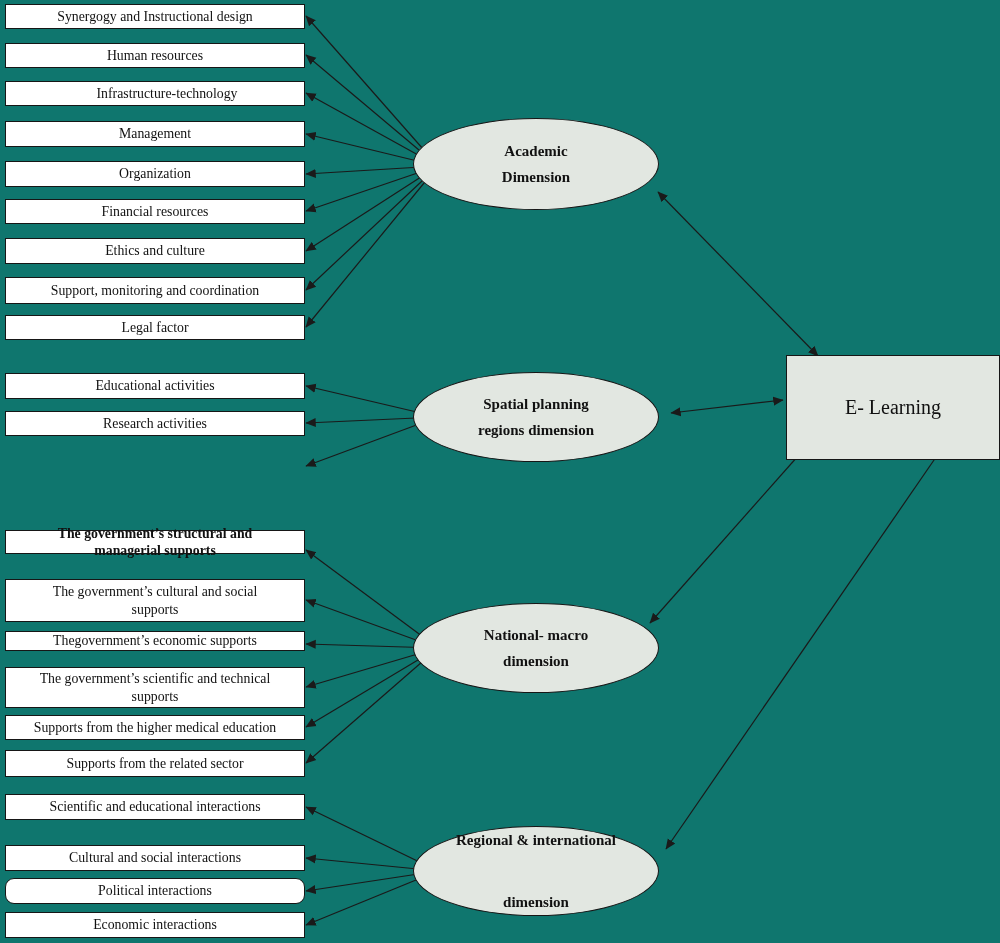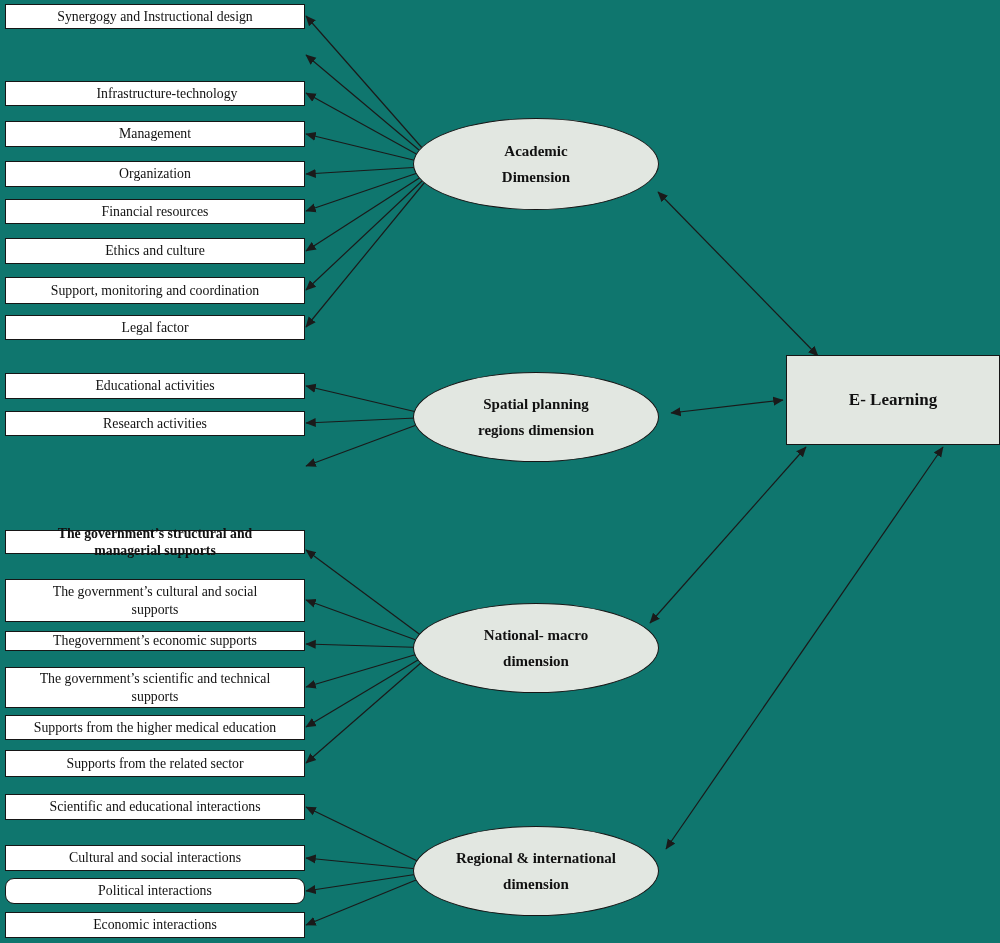--- a/index.html
+++ b/index.html
@@ -59,29 +59,29 @@
     font-size:15px;
     line-height:1.75;
     text-align:center;
     z-index:1;
   }
   .elearning{
     position:absolute;
     left:786px;
     top:355px;
     width:214px;
-    height:90px;
+    height:105px;
     box-sizing:border-box;
     border:1.6px solid #161616;
     background:var(--shape-fill);
     display:flex;
     align-items:center;
     justify-content:center;
-    font-weight:bold;
-    font-size:17px;
+    font-weight:normal;
+    font-size:20px;
     z-index:1;
   }
 </style>
 </head>
 <body>
 
 <div class="canvas">
 
   <svg class="wires" viewBox="0 0 1000 943" xmlns="http://www.w3.org/2000/svg">
     <defs>
@@ -116,20 +116,21 @@
     <line x1="438" y1="871" x2="306" y2="891" marker-end="url(#ah)"></line>
     <line x1="438" y1="871" x2="306" y2="925" marker-end="url(#ah)"></line>
 
     <line x1="658" y1="192" x2="818" y2="356" marker-start="url(#ah)" marker-end="url(#ah)"></line>
     <line x1="671" y1="413" x2="783" y2="400" marker-start="url(#ah)" marker-end="url(#ah)"></line>
     <line x1="650" y1="623" x2="806" y2="447" marker-start="url(#ah)" marker-end="url(#ah)"></line>
     <line x1="666" y1="849" x2="943" y2="447" marker-start="url(#ah)" marker-end="url(#ah)"></line>
   </svg>
 
   <div class="box" style="top:4px;height:25px;">Synergogy and Instructional design</div>
+  <div class="box" style="top:43px;height:25px;">Human resources</div>
   <div class="box" style="top:81px;height:25px;padding-left:28px;">Infrastructure-technology</div>
   <div class="box" style="top:121px;height:26px;">Management</div>
   <div class="box" style="top:161px;height:26px;">Organization</div>
   <div class="box" style="top:199px;height:25px;">Financial resources</div>
   <div class="box" style="top:238px;height:26px;">Ethics and culture</div>
   <div class="box" style="top:277px;height:27px;">Support, monitoring and coordination</div>
   <div class="box" style="top:315px;height:25px;">Legal factor</div>
 
   <div class="box" style="top:373px;height:26px;">Educational activities</div>
   <div class="box" style="top:411px;height:25px;">Research activities</div>
@@ -154,21 +155,21 @@
     <span>Dimension</span>
   </div>
   <div class="ellipse" style="top:372px;height:90px;">
     <span>Spatial planning</span>
     <span>regions dimension</span>
   </div>
   <div class="ellipse" style="top:603px;height:90px;">
     <span>National- macro</span>
     <span>dimension</span>
   </div>
-  <div class="ellipse" style="top:826px;height:90px;">
+  <div class="ellipse" style="top:826px;height:90px;justify-content:space-between;">
     <span>Regional &amp; international</span>
     <span>dimension</span>
   </div>
 
   <div class="elearning">
     <span>E- Learning</span>
   </div>
 
 </div>
 

